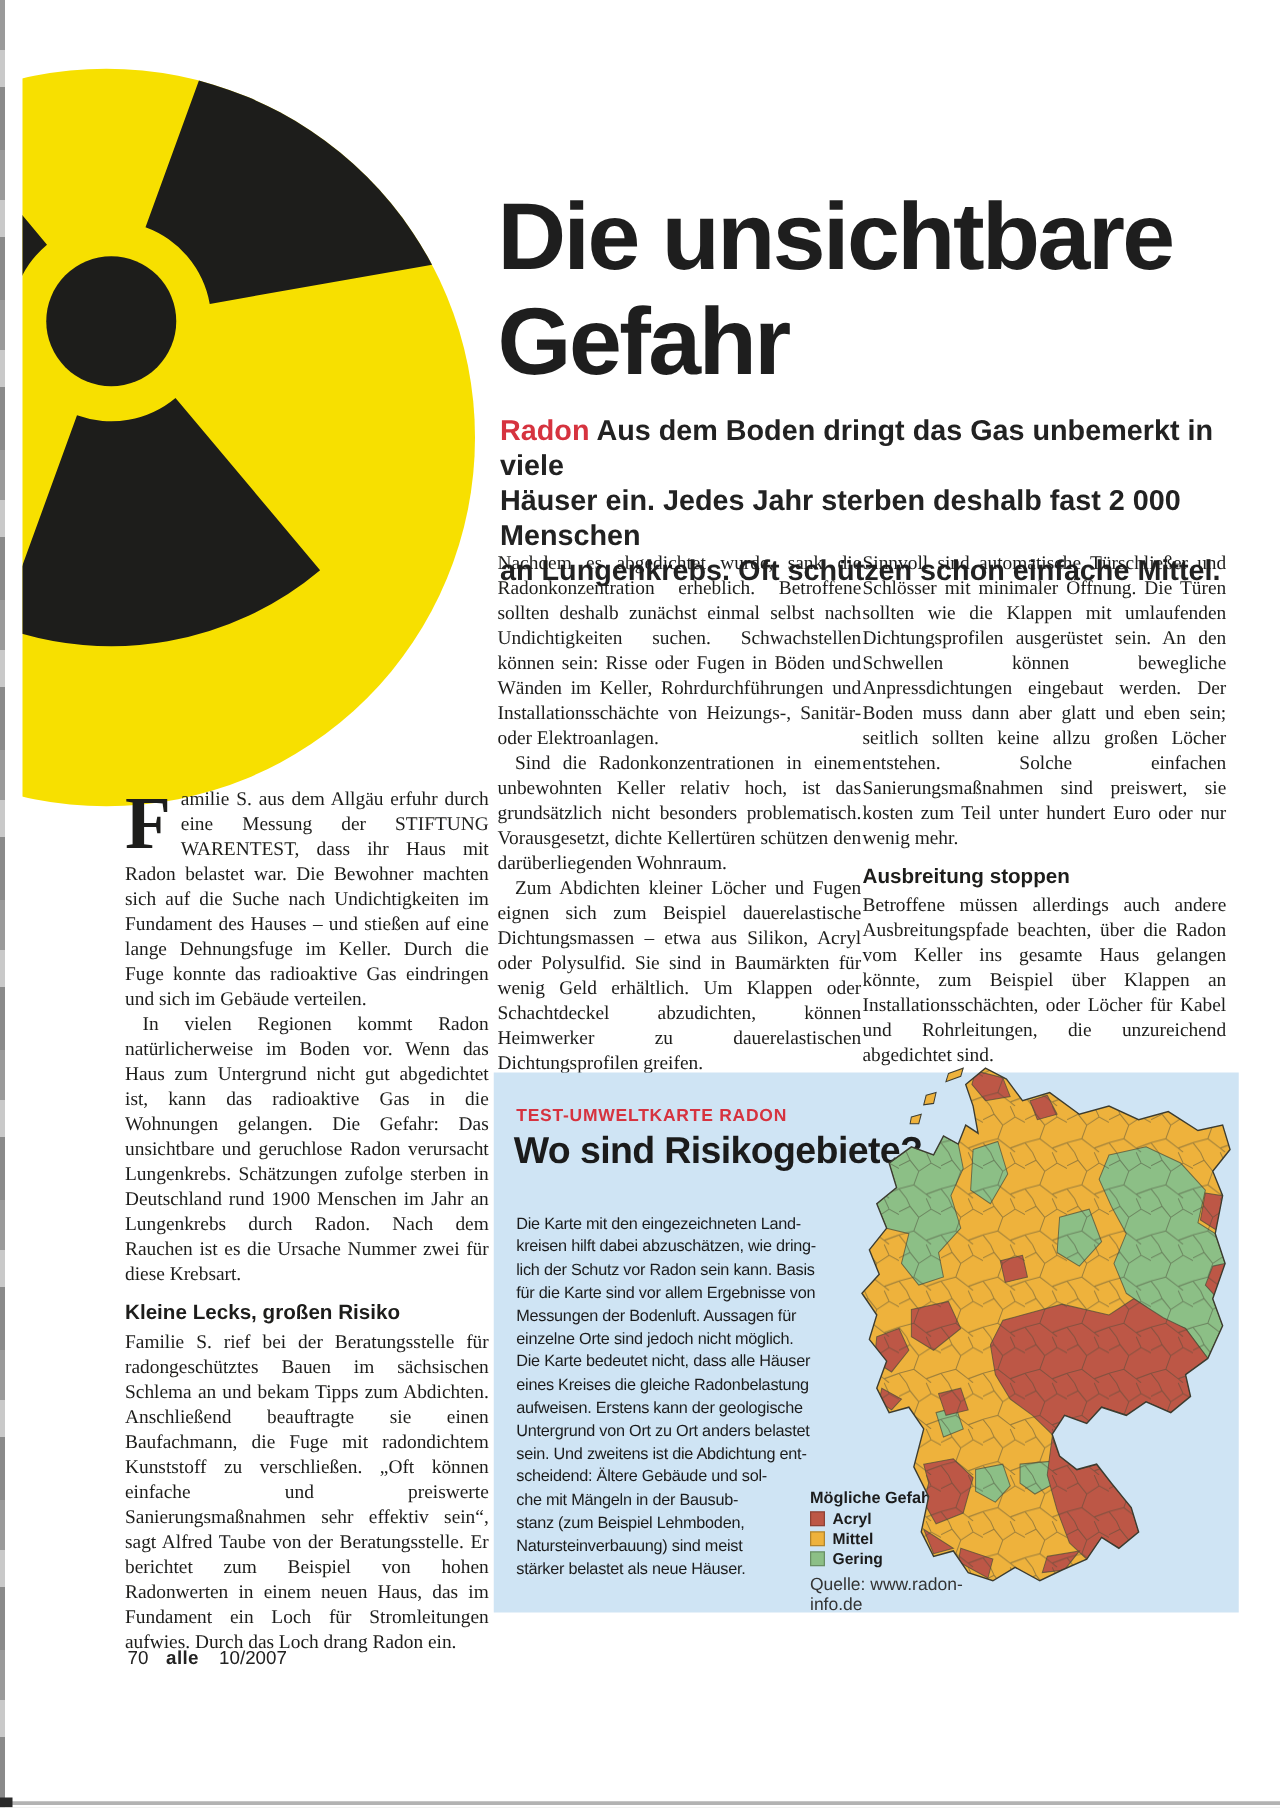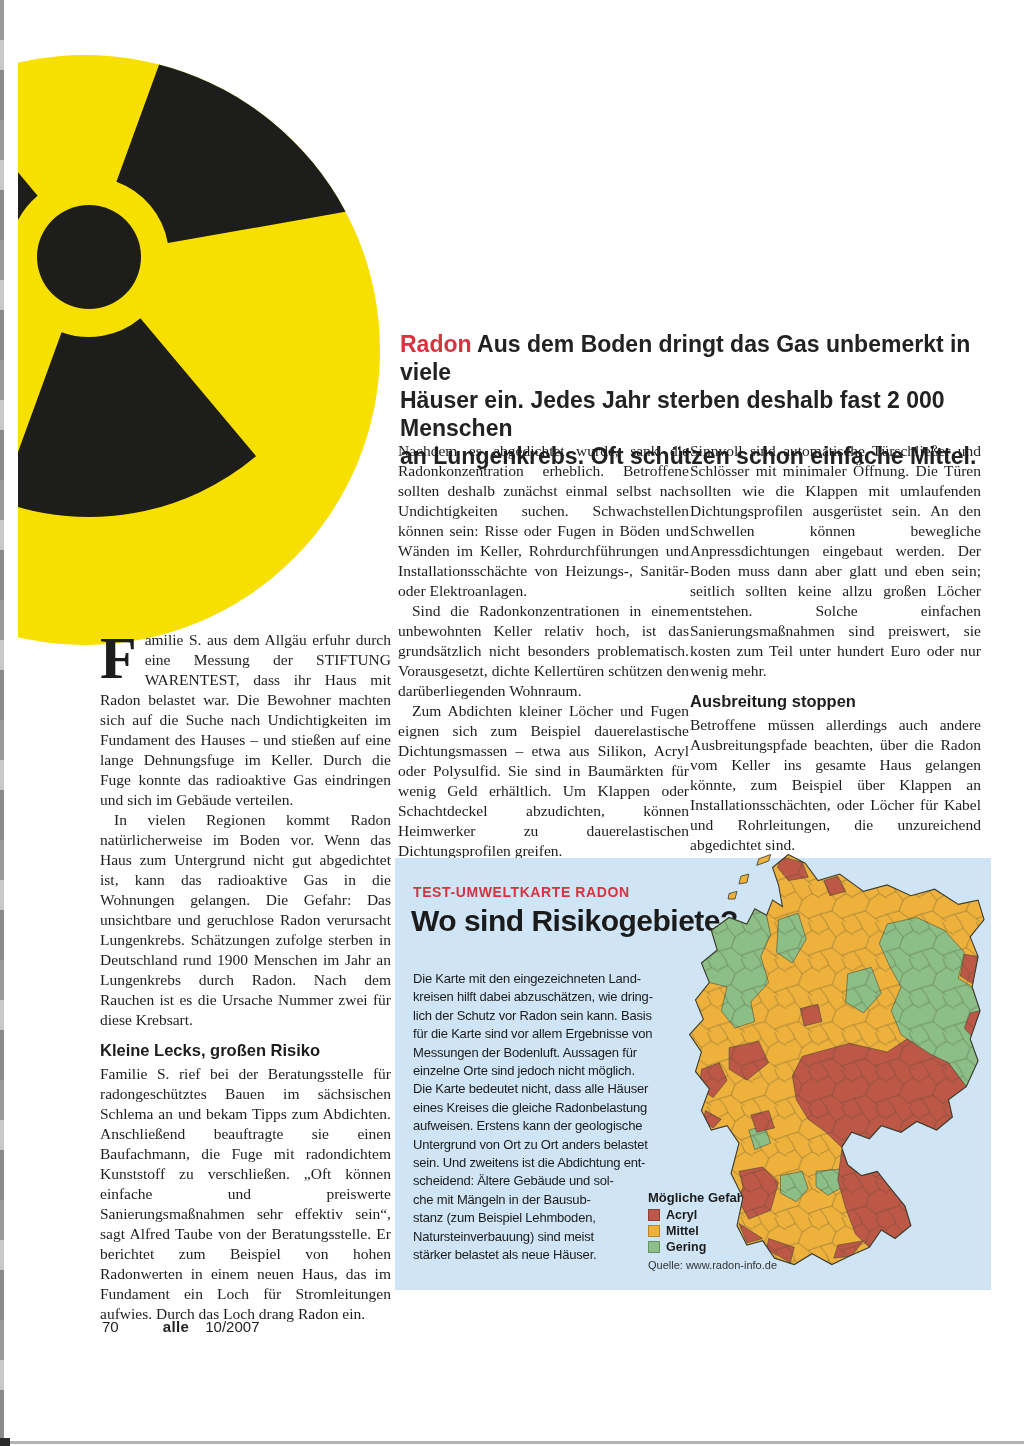--- a/index.html
+++ b/index.html
@@ -49,28 +49,28 @@
   .infobox .body{position:absolute;left:18px;top:112px;width:268px;
     font-family:"Liberation Sans",sans-serif;font-size:13px;line-height:18.4px;
     letter-spacing:-.2px;color:#1b1b1b;white-space:pre-line;}
   .legend{position:absolute;left:253px;top:332px;width:130px;
     font-family:"Liberation Sans",sans-serif;color:#1b1b1b;}
   .legend .ltitle{font-weight:700;font-size:13px;margin-bottom:3px;}
   .legend .litem{display:flex;align-items:center;font-weight:700;font-size:12.5px;
     margin-bottom:2px;}
   .legend .swatch{width:10px;height:10px;margin-right:6px;display:inline-block;
     border:1px solid rgba(0,0,0,.25);}
-  .legend .source{font-size:11px;font-weight:400;margin-top:5px;color:#333;}
+  .legend .source{font-size:14px;font-weight:400;margin-top:5px;color:#333;}
 
   .map{position:absolute;left:257px;top:-10px;}
 
   
   .footer{position:absolute;left:102px;top:1318px;
     font-family:"Liberation Sans",sans-serif;font-size:15px;color:#222;}
-  .footer .pg{margin-right:40px;}
+  .footer .pg{margin-right:10px;}
   .footer .mag{font-weight:700;margin-right:12px;letter-spacing:.3px;}
 </style>
 </head>
 <body>
 
 <div class="page">
   <div class="edge-left"></div>
   <div class="edge-bottom"></div>
   <div class="edge-corner"></div>
 
@@ -87,20 +87,24 @@
       <circle cx="85" cy="350" r="295" fill="#f7e000"></circle>
       <g clip-path="url(#clipDisc)" fill="#1d1d1b">
         <path d="M167.8,243.1 L369.7,207.5 A285,285 0 0 0 186.5,-10.8 L116.4,181.8 A80,80 0 0 1 167.8,243.1 Z"></path>
         <path d="M37.6,195.7 L-94.2,38.7 A285,285 0 0 0 -191.7,306.5 L10.2,270.9 A80,80 0 0 1 37.6,195.7 Z"></path>
         <path d="M61.6,332.2 L0.1,501.3 A260,260 0 0 0 256.1,456.2 L140.4,318.3 A80,80 0 0 1 61.6,332.2 Z"></path>
         <circle cx="89" cy="257" r="52"></circle>
       </g>
     </g>
   </svg>
 
+  <h1 class="title" style="margin:0;">
+    <span>Die unsichtbare</span><br>
+    <span>Gefahr</span>
+  </h1>
 
   <p class="lead" style="margin:0;">
     <span class="red">Radon</span>
     <span class="pre">Aus dem Boden dringt das Gas unbemerkt in viele
 Häuser ein. Jedes Jahr sterben deshalb fast 2 000 Menschen
 an Lungenkrebs. Oft schützen schon einfache Mittel.</span>
   </p>
 
   <div class="col col1">
     <p><span class="dropcap">F</span><span>amilie S. aus dem Allgäu erfuhr durch eine Messung der STIFTUNG WARENTEST, dass ihr Haus mit Radon belastet war. Die Bewohner machten sich auf die Suche nach Undichtigkeiten im Fundament des Hauses – und stießen auf eine lange Dehnungsfuge im Keller. Durch die Fuge konnte das radioaktive Gas eindringen und sich im Gebäude verteilen.</span></p>

